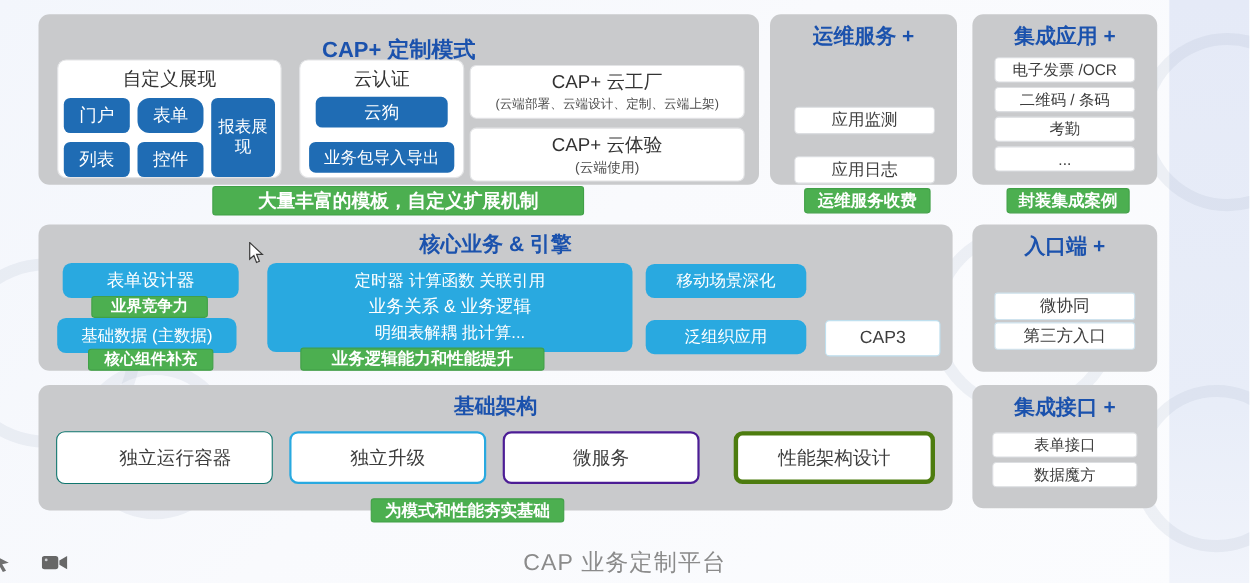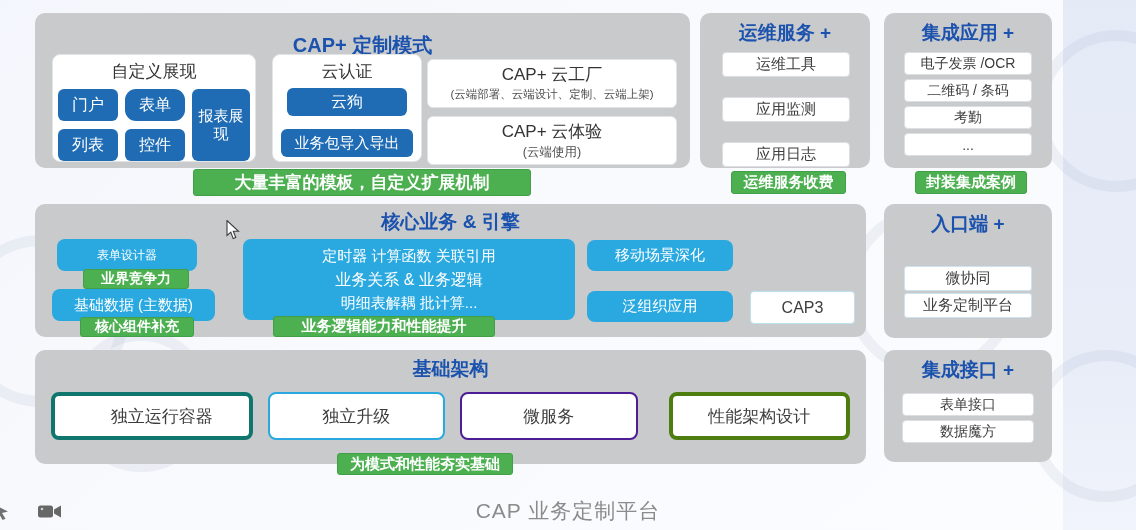--- a/index.html
+++ b/index.html
@@ -69,66 +69,65 @@
       <div style="background:#fff;border:1px solid #e3e4e6;border-radius:6px;height:47px;margin-top:8px;">
         <div class="cardtitle2">CAP+ 云体验</div>
         <div class="subline" style="font-size:12.5px;">(云端使用)</div>
       </div>
     </div>
   </div>
   <div class="badge" style="left:193px;top:169px;width:336px;height:25px;font-size:17px;">大量丰富的模板，自定义扩展机制</div>
 
   <div class="panel" style="left:700px;top:13px;width:170px;height:155px;">
     <div class="ptitle" style="padding-top:7px;font-size:19px;">运维服务 +</div>
-    <div class="wbox" style="position:absolute;left:22px;right:20px;top:39px;height:23px;font-size:15px;">运维工具</div>
     <div class="wbox" style="position:absolute;left:22px;right:20px;top:84px;height:23px;font-size:15px;">应用监测</div>
     <div class="wbox" style="position:absolute;left:22px;right:20px;top:129px;height:23px;font-size:15px;">应用日志</div>
   </div>
   <div class="badge" style="left:731px;top:171px;width:113px;height:21px;font-size:15px;">运维服务收费</div>
 
   <div class="panel" style="left:884px;top:13px;width:168px;height:155px;">
     <div class="ptitle" style="padding-top:7px;font-size:19px;">集成应用 +</div>
     <div class="wbox" style="position:absolute;left:20px;right:20px;top:39px;height:21px;font-size:14px;">电子发票 /OCR</div>
     <div class="wbox" style="position:absolute;left:20px;right:20px;top:66px;height:21px;font-size:14px;">二维码 / 条码</div>
     <div class="wbox" style="position:absolute;left:20px;right:20px;top:93px;height:21px;font-size:14px;">考勤</div>
     <div class="wbox" style="position:absolute;left:20px;right:20px;top:120px;height:21px;font-size:14px;">...</div>
   </div>
   <div class="badge" style="left:915px;top:171px;width:110px;height:21px;font-size:15px;">封装集成案例</div>
 
   <div class="panel" style="left:35px;top:204px;width:831px;height:133px;">
     <div class="ptitle" style="padding-top:5px;font-size:19px;">核心业务 &amp; 引擎</div>
 
-    <div class="cbtn" style="left:22px;top:35px;width:140px;height:32px;font-size:12px;">表单设计器</div>
+    <div class="cbtn" style="left:22px;top:35px;width:160px;height:32px;font-size:16px;">表单设计器</div>
     <div class="cbtn" style="left:17px;top:85px;width:163px;height:32px;font-size:15px;">基础数据 (主数据)</div>
 
     <div class="cbtn" style="left:208px;top:35px;width:332px;height:81px;flex-direction:column;line-height:1.5;">
       <div style="font-size:15px;">定时器 计算函数 关联引用</div>
       <div style="font-size:16px;">业务关系 &amp; 业务逻辑</div>
       <div style="font-size:15px;">明细表解耦 批计算...</div>
     </div>
 
     <div class="cbtn" style="left:552px;top:36px;width:146px;height:31px;font-size:15px;">移动场景深化</div>
     <div class="cbtn" style="left:552px;top:87px;width:146px;height:31px;font-size:15px;">泛组织应用</div>
 
     <div class="wbox" style="position:absolute;left:715px;top:87px;width:103px;height:31px;font-size:16px;border:1px solid #bfe0ef;">CAP3</div>
   </div>
   <div class="badge" style="left:83px;top:269px;width:104px;height:18px;font-size:14px;">业界竞争力</div>
   <div class="badge" style="left:80px;top:317px;width:112px;height:18px;font-size:14px;">核心组件补充</div>
   <div class="badge" style="left:273px;top:316px;width:220px;height:19px;font-size:15px;">业务逻辑能力和性能提升</div>
 
   <div class="panel" style="left:884px;top:204px;width:168px;height:134px;">
     <div class="ptitle" style="padding-top:7px;font-size:19px;">入口端 +</div>
     <div class="wbox" style="position:absolute;left:20px;right:20px;top:62px;height:23px;font-size:15px;border:1px solid #cfe3ee;border-radius:3px;">微协同</div>
-    <div class="wbox" style="position:absolute;left:20px;right:20px;top:89px;height:23px;font-size:15px;border:1px solid #cfe3ee;border-radius:3px;">业务定制平台</div>
+    <div class="wbox" style="position:absolute;left:20px;right:20px;top:89px;height:23px;font-size:15px;border:1px solid #cfe3ee;border-radius:3px;">第三方入口</div>
   </div>
 
   <div class="panel" style="left:35px;top:350px;width:831px;height:114px;">
     <div class="ptitle" style="padding-top:6px;font-size:19px;">基础架构</div>
     <div style="position:absolute;left:16px;right:16px;top:42px;height:48px;display:flex;gap:15px;">
-      <div class="wbox" style="flex:1;border:4px solid #0f766e;border-radius:8px;font-size:17px;padding-left:20px;">独立运行容器</div>
+      <div class="wbox" style="flex:1;border:1px solid #0f766e;border-radius:8px;font-size:17px;padding-left:20px;">独立运行容器</div>
       <div class="wbox" style="flex:1;border:2px solid #29a9e0;border-radius:8px;font-size:17px;">独立升级</div>
       <div class="wbox" style="flex:1;border:2px solid #4c1d95;border-radius:8px;font-size:17px;">微服务</div>
       <div class="wbox" style="flex:1;border:4px solid #4d7c0f;border-radius:8px;font-size:17px;margin-left:16px;">性能架构设计</div>
     </div>
   </div>
   <div class="badge" style="left:337px;top:453px;width:174px;height:20px;font-size:15px;">为模式和性能夯实基础</div>
 
   <div class="panel" style="left:884px;top:350px;width:168px;height:112px;">
     <div class="ptitle" style="padding-top:7px;font-size:19px;">集成接口 +</div>
     <div class="wbox" style="position:absolute;left:18px;right:18px;top:43px;height:21px;font-size:14px;">表单接口</div>

